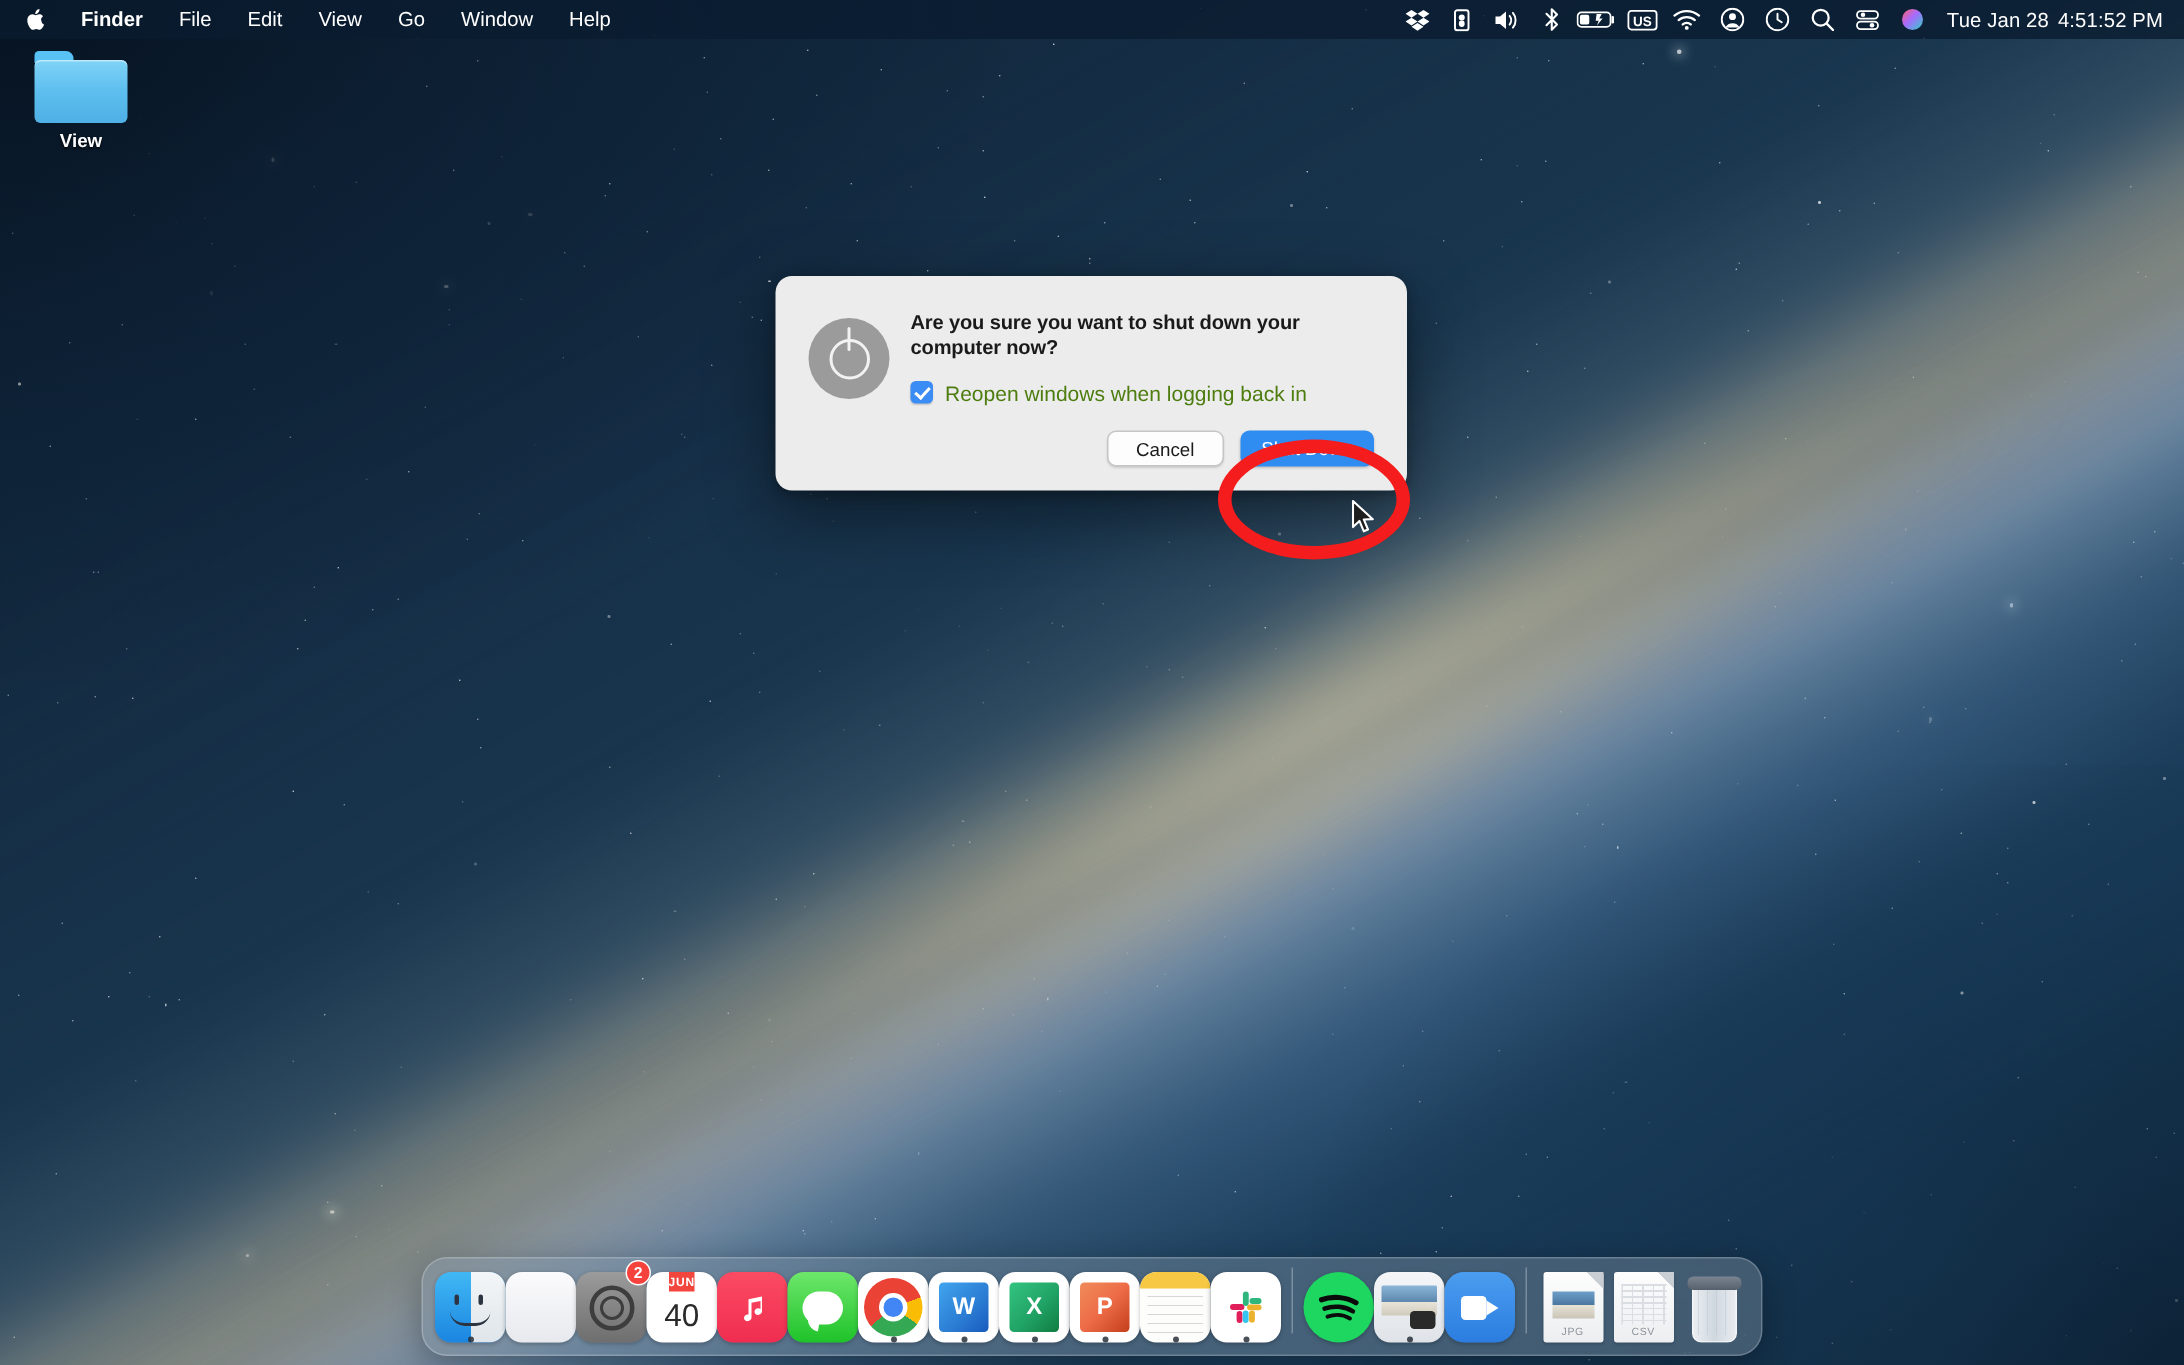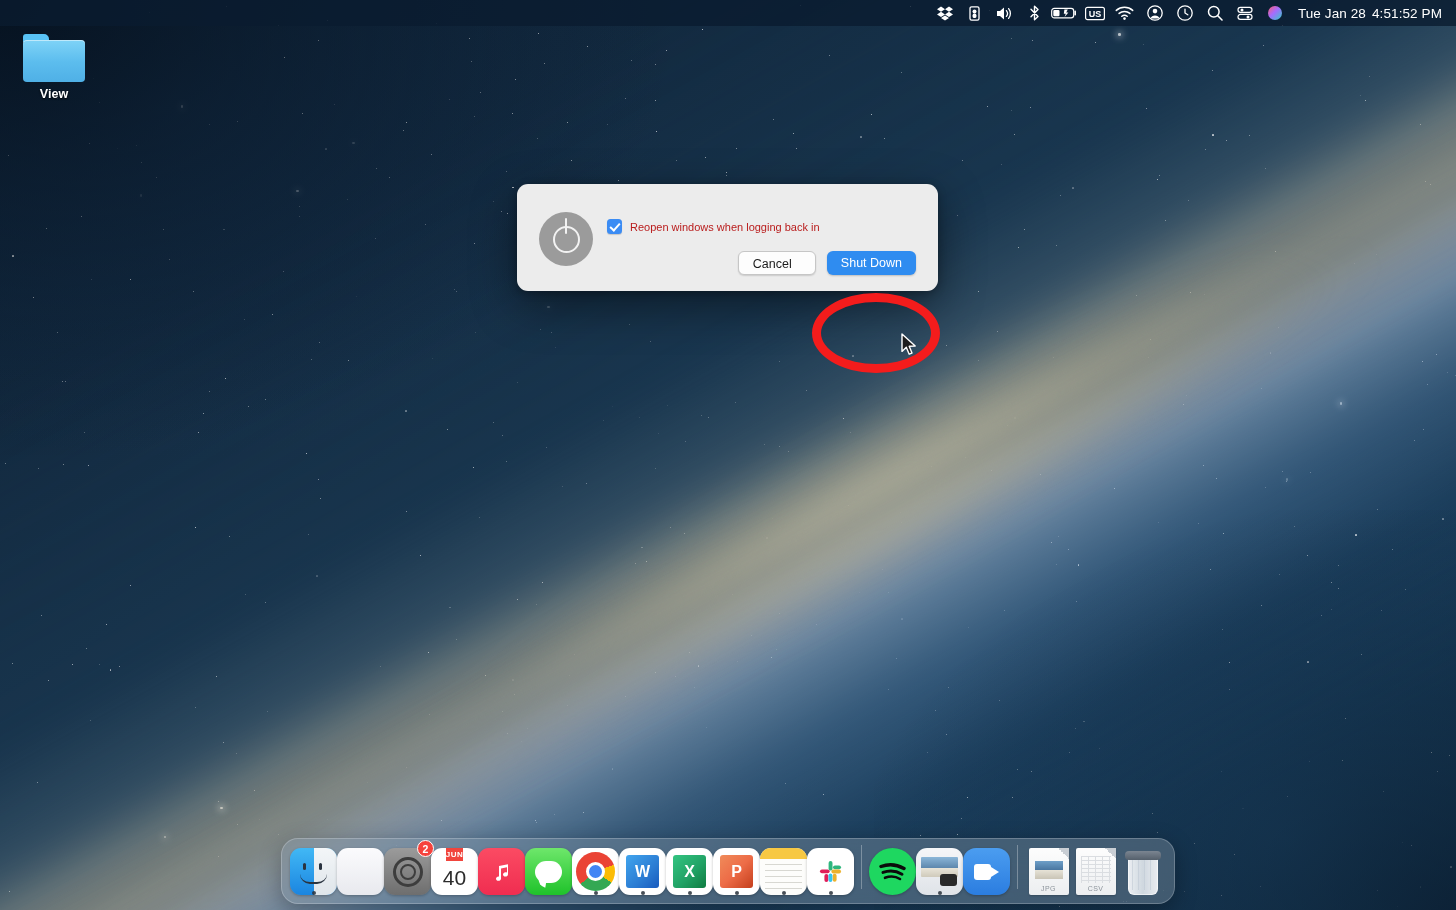--- a/index.html
+++ b/index.html
@@ -161,33 +161,33 @@
     width:15px; height:15px; flex:0 0 15px;
     background:#3b8cf4; border-radius:3.5px;
     position:relative; box-shadow:0 1px 1px rgba(0,0,0,0.16);
   }
   .checkbox::after {
     content:""; position:absolute;
     left:4.5px; top:2px; width:4px; height:8px;
     border:solid #fff; border-width:0 2px 2px 0;
     transform:rotate(42deg);
   }
-  .check-label { font-size:11px; color:#b91c1c; white-space:nowrap; }
+  .check-label { font-size:14px; color:#4d7c0f; white-space:nowrap; }
   .dlg-buttons {
     margin-top:17px; display:flex; justify-content:flex-end; align-items:center; gap:11px;
   }
   .btn {
     font-size:12.5px; border-radius:6px; padding:0 14px;
     height:24px; line-height:24px; cursor:default; white-space:nowrap;
   }
   .btn-cancel {
     background:#fdfdfd; color:#1a1a1a;
     border:0.5px solid #c6c6c6;
     box-shadow:0 1px 1.5px rgba(0,0,0,0.14);
-    min-width:78px; text-align:left;
+    min-width:78px; text-align:center;
   }
   .btn-default {
     background:#2f8cf0; color:#fff;
     box-shadow:0 1px 2px rgba(0,0,0,0.20);
     min-width:82px; text-align:center;
   }
 
   
   #annotation {
     position:absolute; left:812px; top:293px;
@@ -755,20 +755,35 @@
       <i class="star" style="left:352.3px;top:141.9px;width:2.6px;height:2.6px;opacity:0.22;box-shadow:0 0 6.760000000000001px 2.3400000000000003px rgba(255,255,255,0.12);"></i>
     </div>
   <div class="galaxy"></div>
   <div class="galaxy-core"></div>
   <div class="galaxy-dust"></div>
   <div class="dark-corner-tl"></div>
   <div class="dark-corner-br"></div>
 </div>
 
 <div id="menubar">
+  <div class="mb-left">
+    <div class="apple-logo">
+      <svg width="14" height="16" viewBox="0 0 14 16" aria-hidden="true">
+        <path fill="#ffffff" d="M11.3 8.4c0-1.7 1.4-2.5 1.4-2.6-0.8-1.1-2-1.3-2.4-1.3-1-0.1-2 0.6-2.5 0.6-0.5 0-1.3-0.6-2.2-0.6-1.1 0-2.2 0.7-2.8 1.7-1.2 2.1-0.3 5.2 0.9 6.9 0.6 0.8 1.3 1.8 2.2 1.8 0.9 0 1.2-0.6 2.3-0.6 1.1 0 1.3 0.6 2.2 0.6 0.9 0 1.5-0.8 2.1-1.7 0.7-1 0.9-1.9 0.9-1.9-0.1 0-1.8-0.7-1.8-2.7z"></path>
+        <path fill="#ffffff" d="M9.6 3.3c0.5-0.6 0.8-1.4 0.7-2.3-0.7 0-1.6 0.5-2.1 1.1-0.4 0.5-0.8 1.4-0.7 2.2 0.8 0.1 1.6-0.4 2.1-1z"></path>
+      </svg>
+    </div>
+    <div class="mb-item bold">Finder</div>
+    <div class="mb-item">File</div>
+    <div class="mb-item">Edit</div>
+    <div class="mb-item">View</div>
+    <div class="mb-item">Go</div>
+    <div class="mb-item">Window</div>
+    <div class="mb-item">Help</div>
+  </div>
 
   <div class="mb-right">
     <div class="mb-icon">
       <svg width="16" height="15" viewBox="0 0 16 15">
           <path fill="#fff" d="M4 0.6 0 3.2l4 2.6 4-2.6zM12 0.6 8 3.2l4 2.6 4-2.6zM0 8.4l4 2.6 4-2.6-4-2.6zM12 5.8 8 8.4l4 2.6 4-2.6zM4 11.9l4 2.6 4-2.6-4-2.5z"></path>
         </svg>
     </div>
     <div class="mb-icon">
       <svg width="13" height="15" viewBox="0 0 13 15">
           <rect x="2" y="0.8" width="9" height="13.4" rx="1.6" fill="none" stroke="#fff" stroke-width="1.3"></rect>
@@ -864,20 +879,21 @@
 
 <div id="dialog">
   <div class="dlg-icon-col">
     <div class="power-icon">
       <div class="power-ring"></div>
       <div class="power-notch"></div>
       <div class="power-bar"></div>
     </div>
   </div>
   <div class="dlg-body">
+    <div class="dlg-title">Are you sure you want to shut down your computer now?</div>
     <div class="dlg-check-row">
       <div class="checkbox"></div>
       <div class="check-label">Reopen windows when logging back in</div>
     </div>
     <div class="dlg-buttons">
       <div class="btn btn-cancel">Cancel</div>
       <div class="btn btn-default">Shut Down</div>
     </div>
   </div>
 </div>

